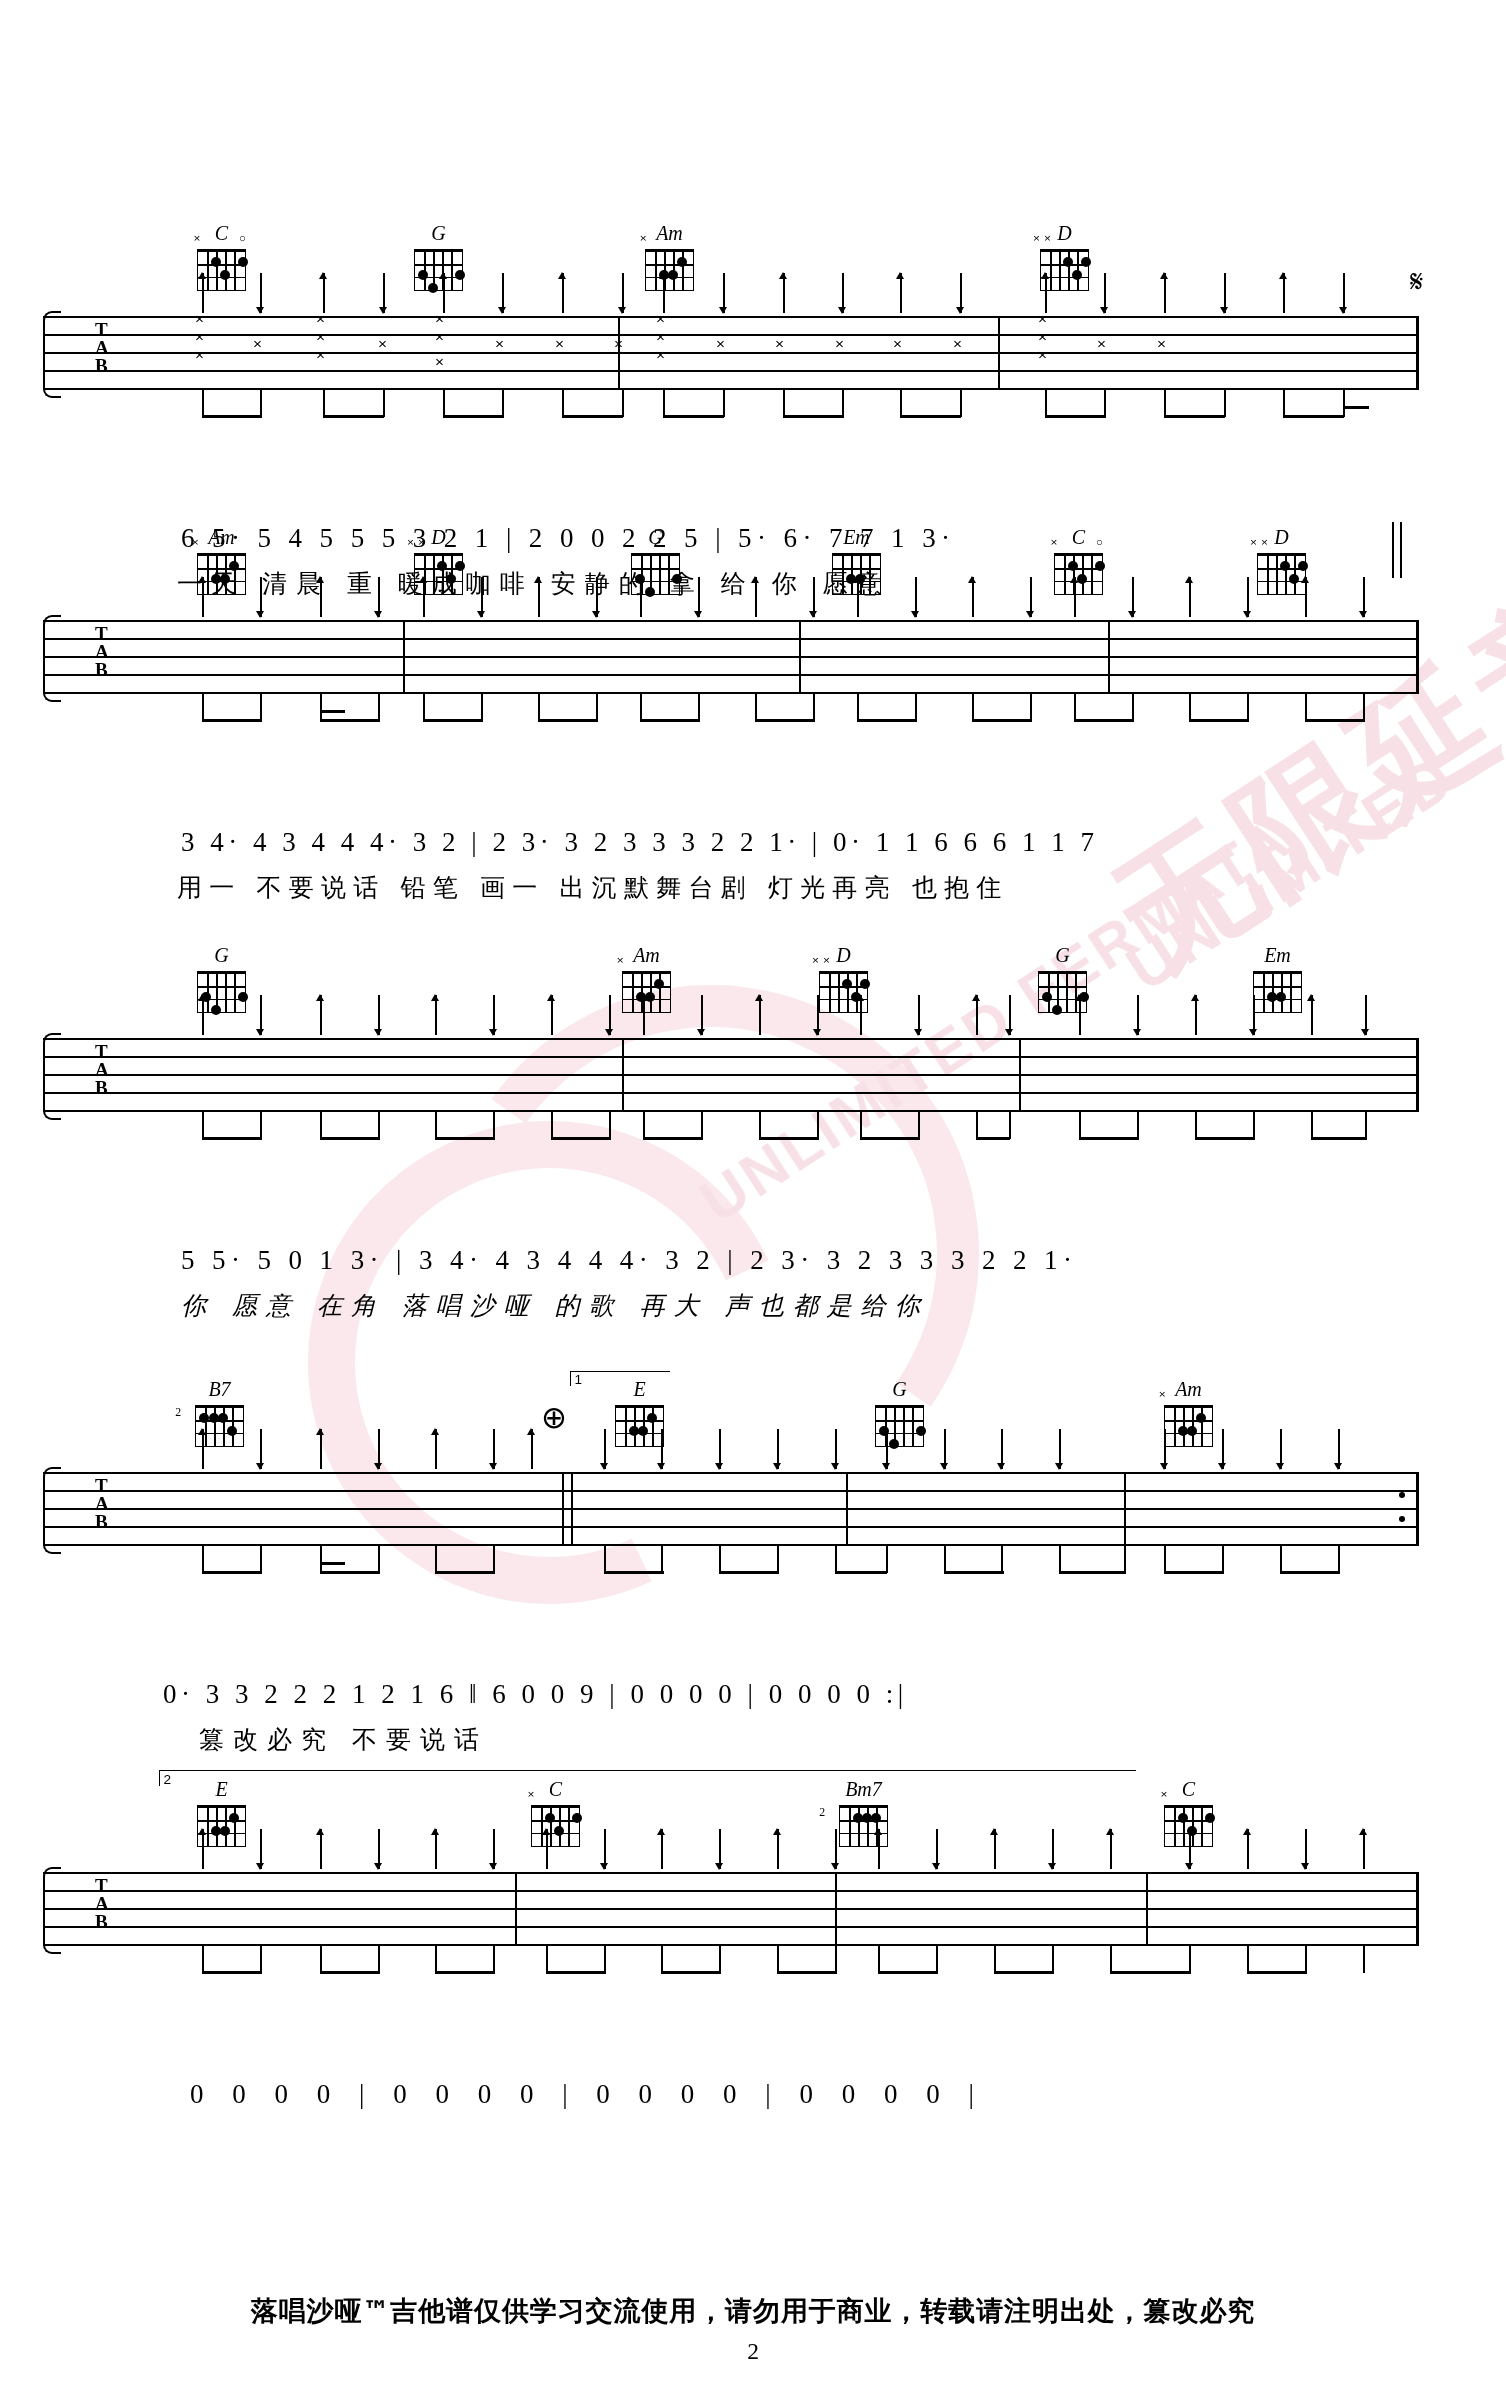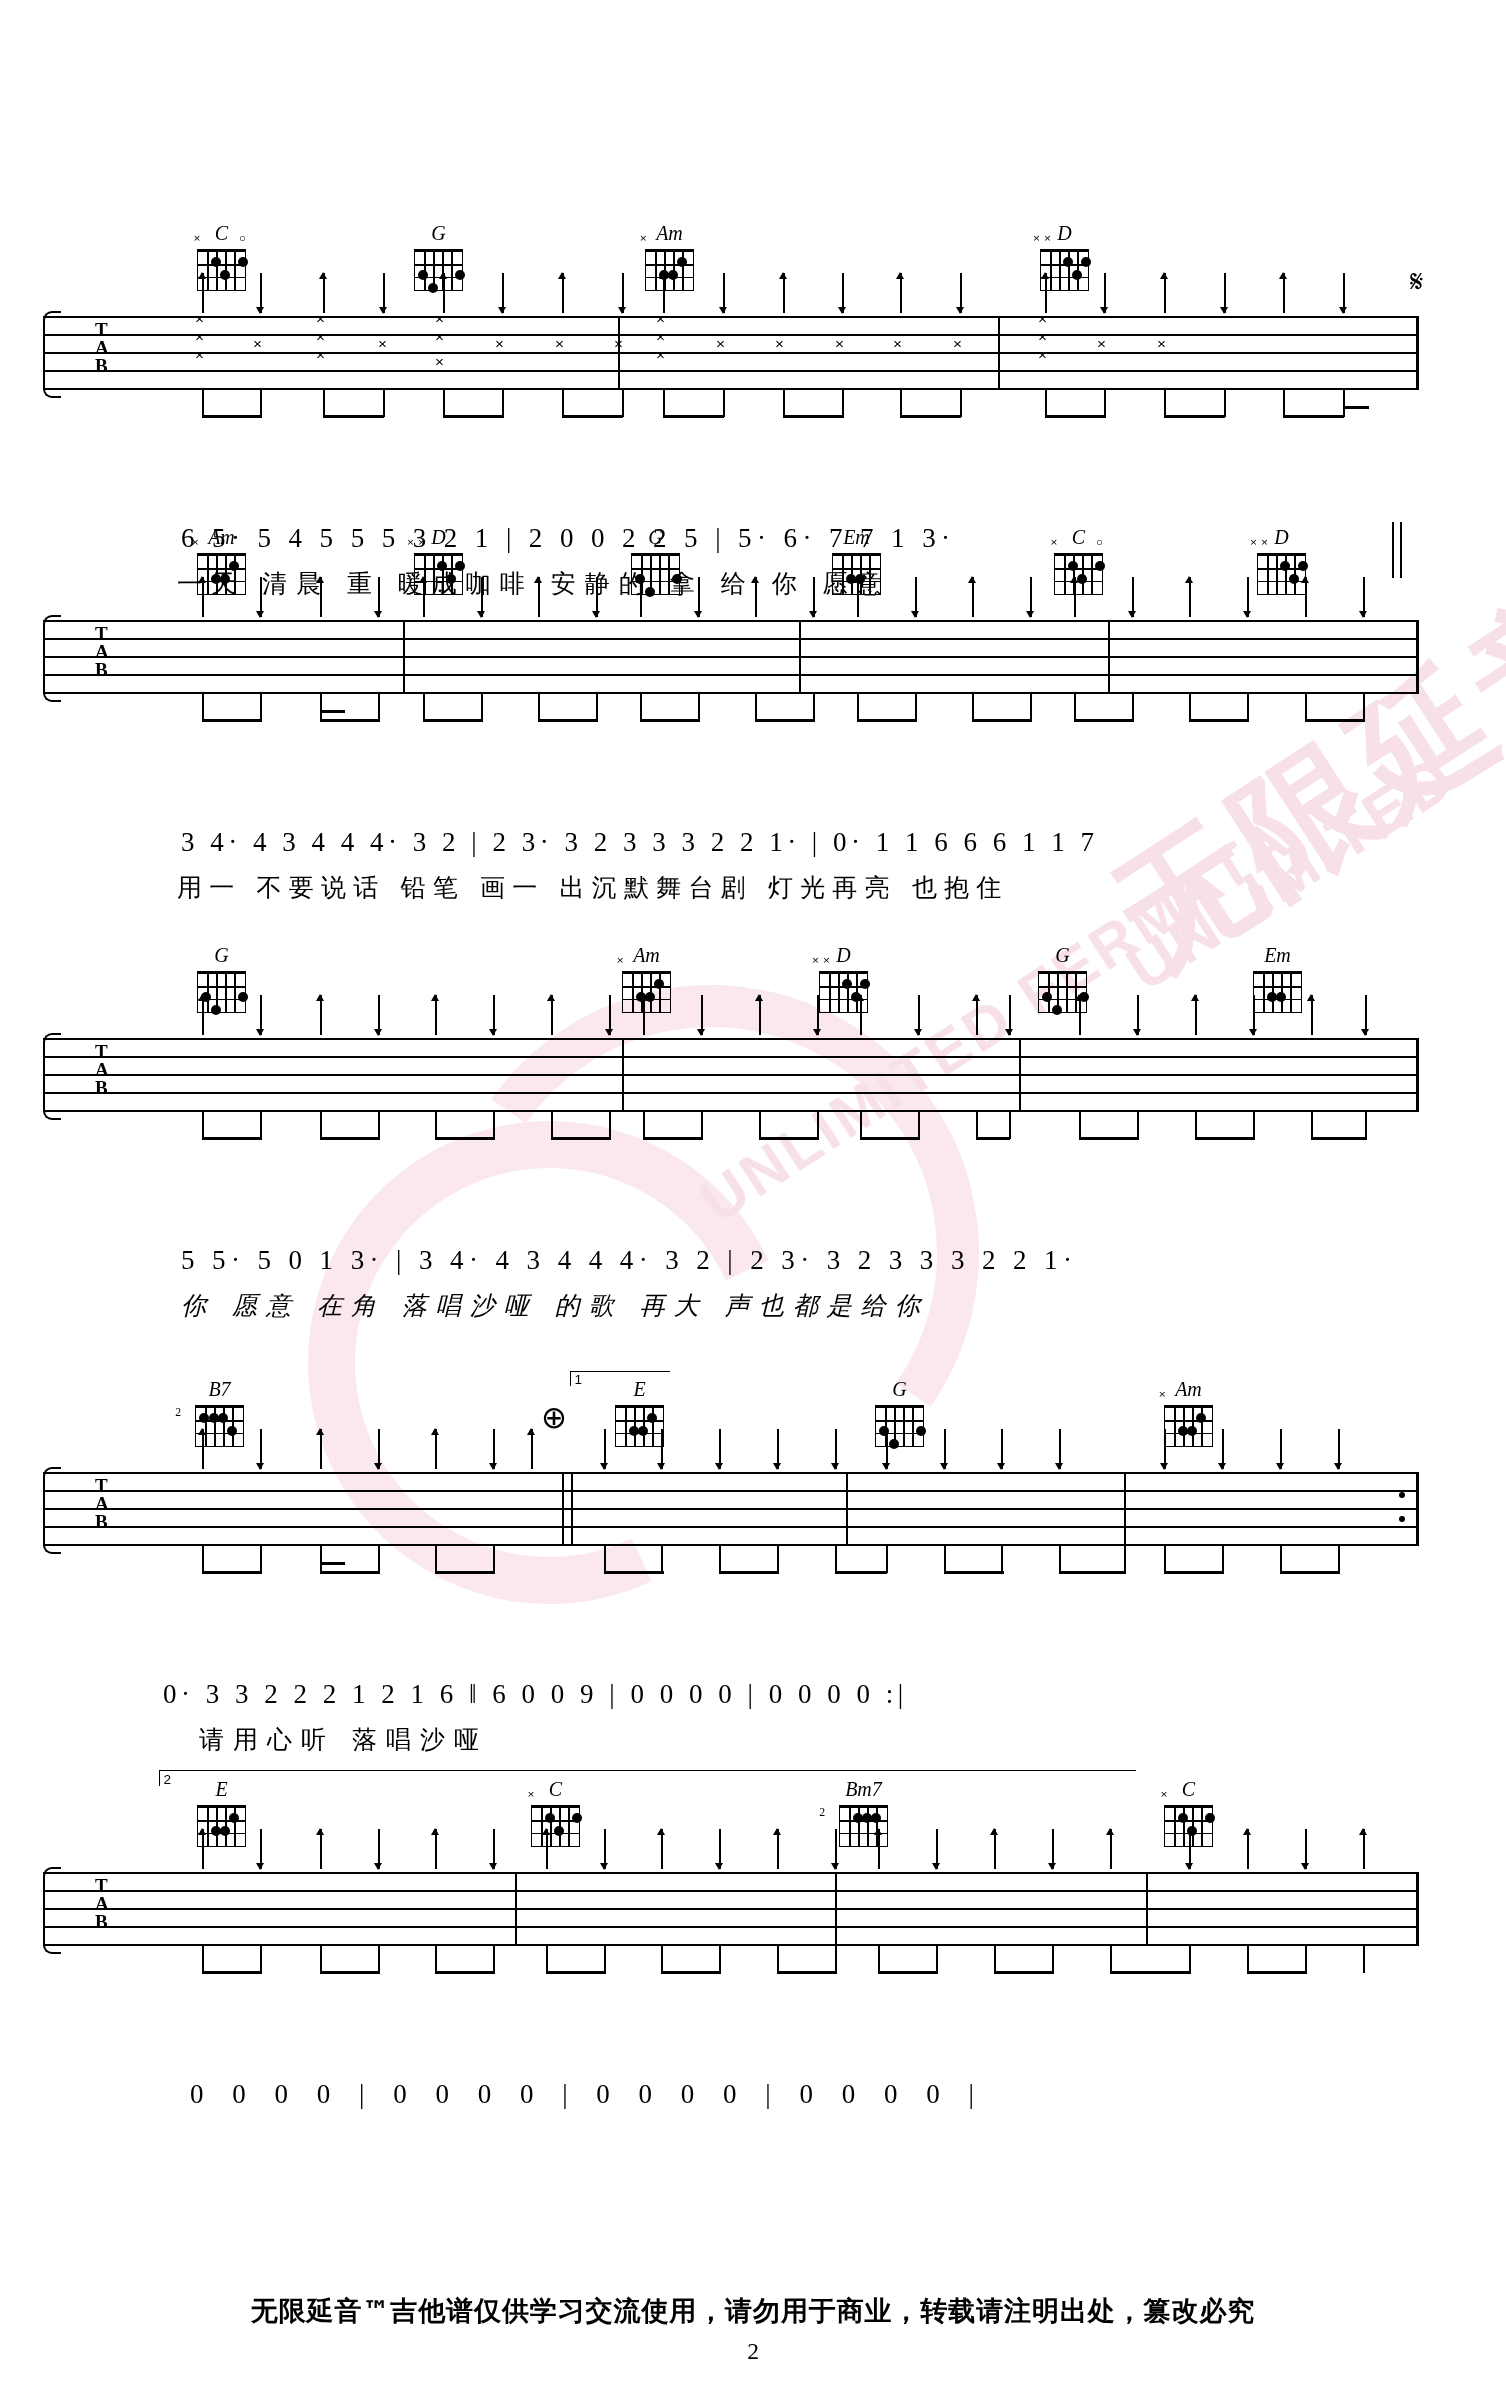--- a/index.html
+++ b/index.html
@@ -721,21 +721,21 @@
       <div class="rh" style="left:1121px;top:74px;height:27px;"></div>
         <div class="rh" style="left:1179px;top:74px;height:27px;"></div>
       <div class="rhbeam" style="left:1121px;top:99px;width:60px;"></div>
       <div class="rh" style="left:1237px;top:74px;height:27px;"></div>
         <div class="rh" style="left:1295px;top:74px;height:27px;"></div>
       <div class="rhbeam" style="left:1237px;top:99px;width:60px;"></div>
     </div>
 
     <div class="numrow" style="top:215px;">
       <div class="num" style="left:163px;top:108px;letter-spacing:4.5px;">0· 3 3 2 2 2 1 2 1 6 ‖ 6 0 0 9 | 0 0 0 0 | 0 0 0 0 :|</div>
-      <div class="lyr" style="left:199px;top:152px;letter-spacing:9px;">请用心听 落唱沙哑</div>
+      <div class="lyr" style="left:199px;top:152px;letter-spacing:9px;">篡改必究 不要说话</div>
     </div>
   </div>
 
   <div class="system" style="top:1736px;height:380px;width:1506px;">
     <div class="volta" style="left:159px;top:34px;width:976px;">
       <span>2</span>
     </div>
 
     <div class="chord" style="left:190px;top:65px;">
       <div class="name">E</div>
@@ -868,18 +868,18 @@
       <div class="rhbeam" style="left:1204px;top:99px;width:60px;"></div>
       <div class="rh" style="left:1320px;top:74px;height:27px;"></div>
     </div>
 
     <div class="numrow" style="top:235px;">
       <div class="num" style="left:190px;top:108px;letter-spacing:11px;">0 0 0 0 | 0 0 0 0 | 0 0 0 0 | 0 0 0 0 |</div>
     </div>
   </div>
 
   <div class="footer" style="bottom:36px;">
-    <div class="fline">无限延音™吉他谱仅供学习交流使用，请勿用于商业，转载请注明出处，篡改必究</div>
+    <div class="fline">落唱沙哑™吉他谱仅供学习交流使用，请勿用于商业，转载请注明出处，篡改必究</div>
     <div class="pg">2</div>
   </div>
 
 </div>
 
 
 </body></html>

